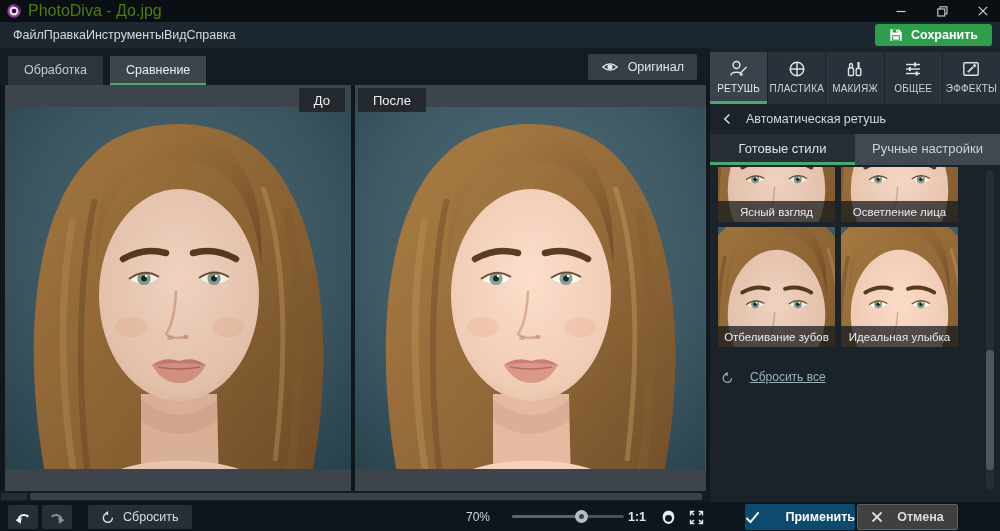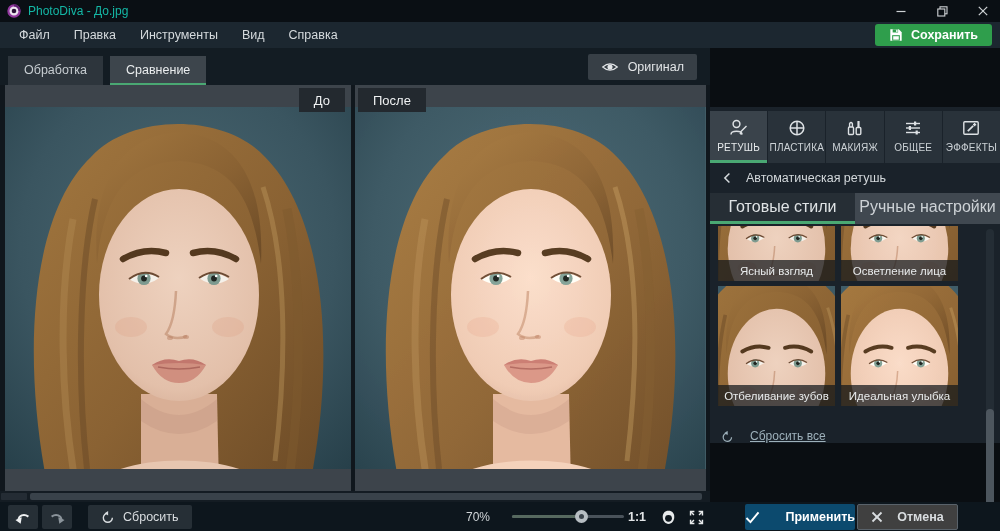--- a/index.html
+++ b/index.html
@@ -6,31 +6,31 @@
   body {
     width: 1000px; height: 531px; overflow: hidden;
     font-family: "Liberation Sans", sans-serif;
     background: #0a0e12; color: #dfe3e6;
     -webkit-font-smoothing: antialiased;
   }
   .window { width: 1000px; height: 531px; display: flex; flex-direction: column; }
 
   
   .titlebar { height: 22px; background: #0a0f14; display: flex; align-items: center; padding-left: 7px; gap: 7px; flex: 0 0 auto; }
-  .tb-title { font-size: 12px; color: #14b8a6; }
+  .tb-title { font-size: 16px; color: #4d7c0f; }
   .tb-spacer { flex: 1; }
   .tb-btn { width: 34px; height: 22px; display: flex; align-items: center; justify-content: center; color: #ced2d5; cursor: default; }
 
   
-  .menubar { height: 26px; background: #1c2730; display: flex; align-items: center; padding-left: 19px; gap: 24px; position: relative; flex: 0 0 auto; }
+  .menubar { height: 26px; background: #1c2730; display: flex; align-items: center; padding-left: 13px; position: relative; flex: 0 0 auto; }
   .menu-item { font-size: 12.5px; color: #d5dadd; }
   .save-btn { position: absolute; right: 8px; top: 2px; height: 22px; background: #2f9e4c; border-radius: 3px; display: flex; align-items: center; gap: 8px; padding: 0 14px; color: #fff; font-size: 12.5px; font-weight: bold; }
 
   
-  .main { display: flex; height: 454px; flex: 0 0 auto; align-items: center; }
+  .main { display: flex; height: 454px; flex: 0 0 auto; }
   .left-col { width: 710px; display: flex; flex-direction: column; background: #131c23; }
 
   .tabs-row { height: 37px; display: flex; align-items: flex-end; padding-left: 8px; position: relative; }
   .vtab { height: 29px; display: flex; align-items: center; padding: 0 16px; font-size: 12.5px; background: #2d353c; color: #c7cdd1; margin-right: 7px; border-bottom: 2px solid transparent; }
   .vtab.active { background: #3d454c; color: #eaedee; border-bottom: 2px solid #4aa873; }
   .orig-btn { position: absolute; right: 13px; bottom: 5px; height: 26px; background: #373f46; display: flex; align-items: center; gap: 9px; padding: 0 13px; font-size: 12.5px; color: #e2e5e7; border-radius: 2px; }
 
   .canvas { height: 417px; position: relative; background: #10171d; display: flex; padding-left: 5px; gap: 4px; }
   .panel { position: relative; height: 406px; }
   .panel.before { width: 346px; }
@@ -47,21 +47,21 @@
 
   
   .right-col { width: 290px; background: #1a222a; display: flex; flex-direction: column; padding-top: 4px; position: relative; }
   .ptabs { display: flex; gap: 1px; height: 52px; flex: 0 0 auto; }
   .ptab { flex: 1; background: #29323a; display: flex; flex-direction: column; align-items: center; justify-content: center; gap: 4px; color: #ccd2d6; font-size: 10px; letter-spacing: .2px; border-bottom: 3px solid transparent; }
   .ptab.active { background: #3a434b; color: #e9ecee; border-bottom: 3px solid #4aa873; }
   .ptab svg { stroke: #dde1e4; }
 
   .back-row { height: 30px; display: flex; align-items: center; gap: 11px; padding-left: 11px; font-size: 12.5px; color: #d3d8db; flex: 0 0 auto; }
   .subtabs { display: flex; height: 31px; flex: 0 0 auto; }
-  .subtab { flex: 1; display: flex; align-items: center; justify-content: center; font-size: 16px; border-bottom: 3px solid transparent; }
+  .subtab { flex: 1; display: flex; align-items: center; justify-content: center; font-size: 13px; border-bottom: 3px solid transparent; }
   .subtab.active { background: #262e35; color: #dfe3e5; border-bottom: 3px solid #4aa873; }
   .subtab.inactive { background: #404850; color: #cdd2d6; }
 
   .grid { margin: 2px 0 0 8px; width: 240px; }
   .grow { display: flex; gap: 6px; margin-bottom: 5px; }
   .cell { width: 117px; position: relative; overflow: hidden; background: #324a54; }
   .cell.full { height: 120px; }
   .cell.cut { height: 55px; }
   .cell svg.thumb { position: absolute; bottom: 0; left: 0; width: 117px; height: 120px; display: block; }
   .cell.sel { outline: 2px solid #e9ecee; outline-offset: -2px; }

